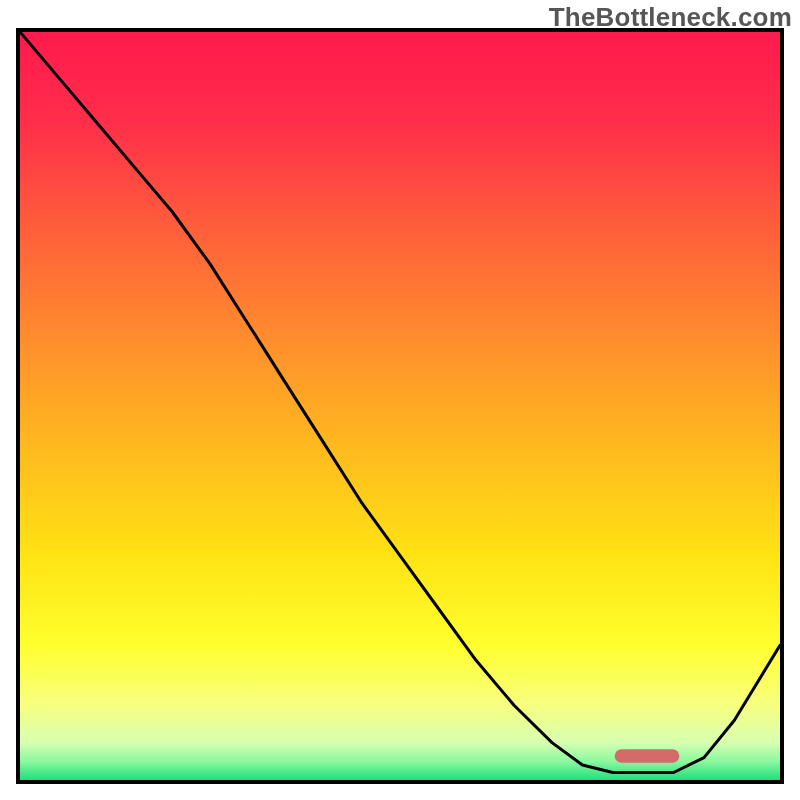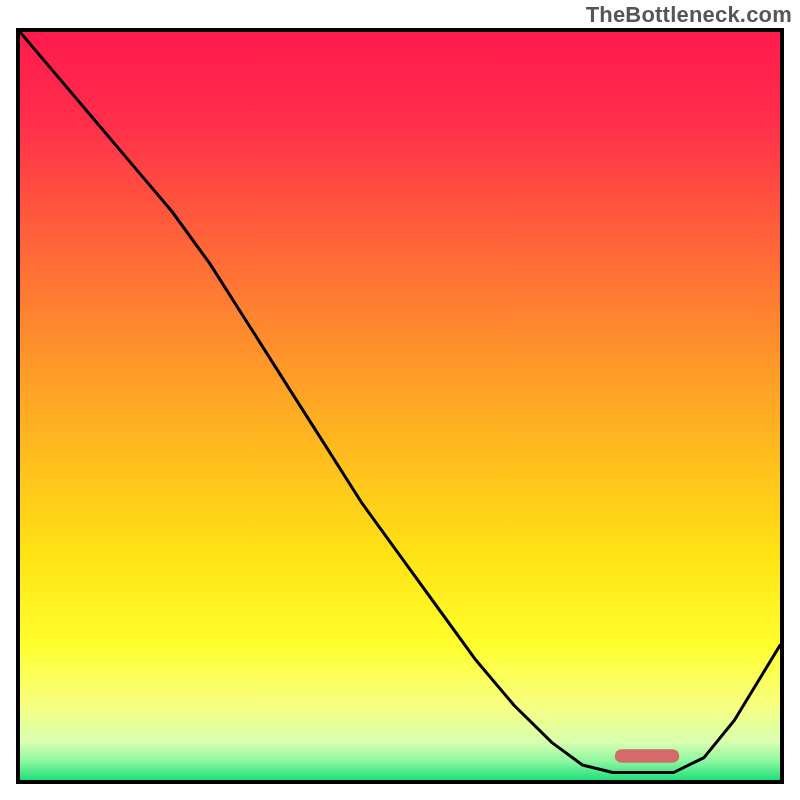--- a/index.html
+++ b/index.html
@@ -12,21 +12,21 @@
   }
   .container {
     position: relative;
     width: 800px;
     height: 800px;
   }
   .attribution {
     position: absolute;
     top: 2px;
     right: 8px;
-    font-size: 22px;
+    font-size: 26px;
     font-weight: bold;
     color: #565656;
     letter-spacing: 0.2px;
   }
   .plot-frame {
     position: absolute;
     left: 16px;
     top: 28px;
     width: 768px;
     height: 756px;

